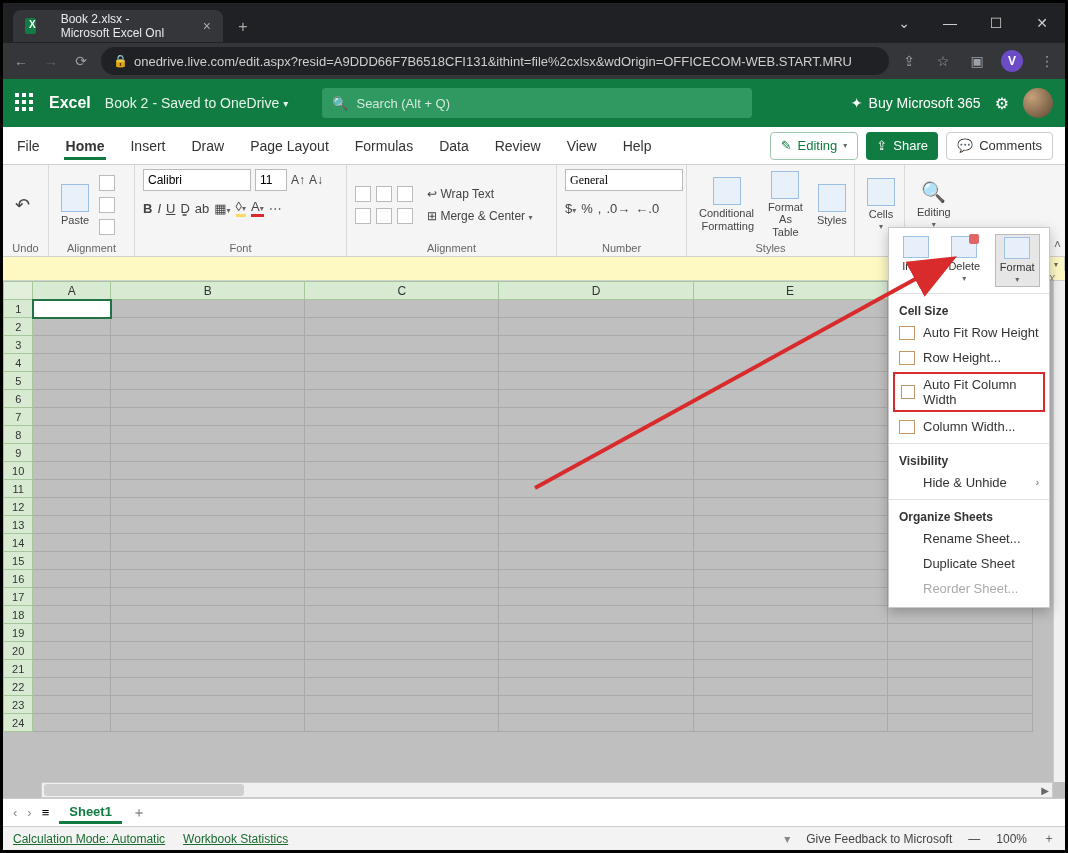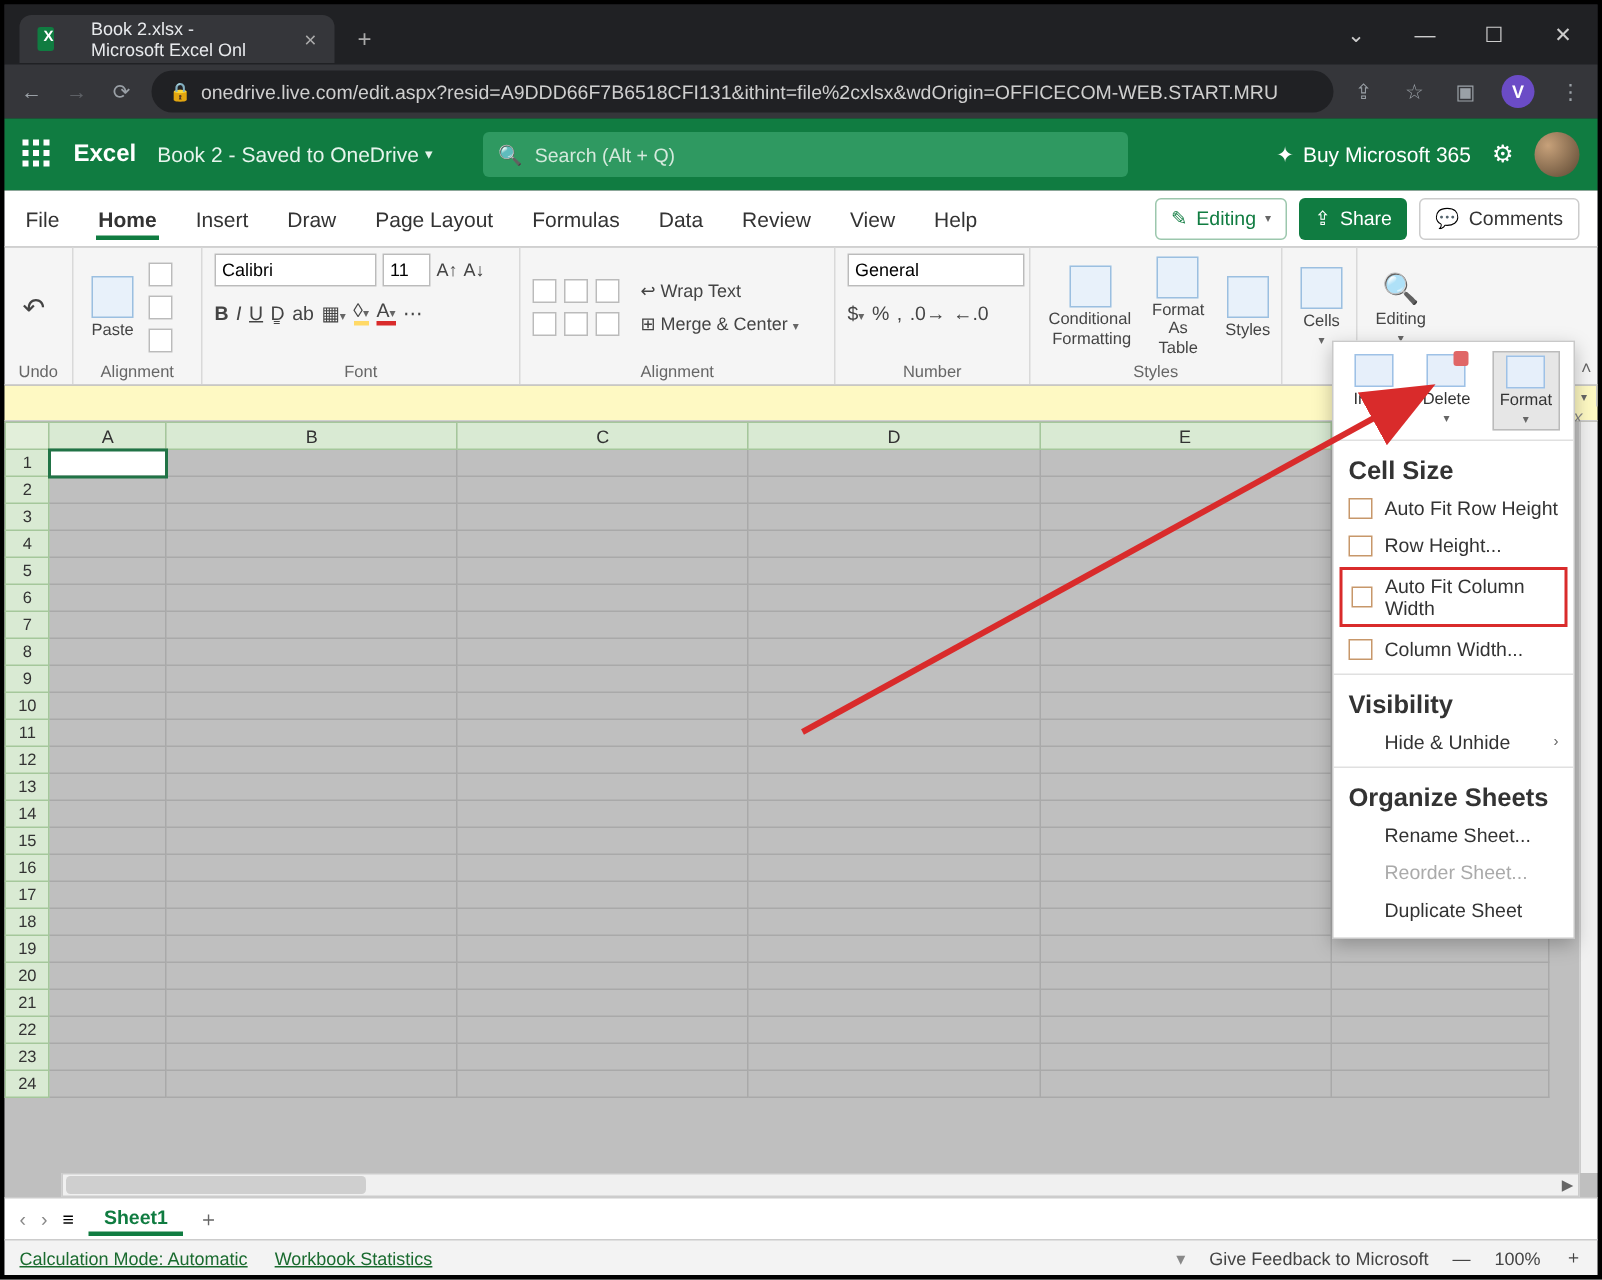--- a/index.html
+++ b/index.html
@@ -91,21 +91,21 @@
   .status .right { margin-left:auto; display:flex; gap:16px; align-items:center;}
 
   
   .popup { position:absolute; top:227px; right:18px; width:162px; background:#fff; border:1px solid #c9c9c9; box-shadow:0 4px 12px rgba(0,0,0,.25); font-size:13px; color:#333; z-index:50; padding-bottom:6px;}
   .popup .toprow { display:flex; justify-content:space-around; padding:6px 4px 2px 4px;}
   .popup .topbtn { display:flex; flex-direction:column; align-items:center; gap:2px; font-size:11px; padding:2px 4px;}
   .popup .topbtn .ic { width:26px; height:22px; border:1px solid #9ec1e6; background:#e6effa; position:relative;}
   .popup .topbtn.del .ic::after { content:""; position:absolute; right:-3px; top:-3px; width:10px; height:10px; background:#e06666; border-radius:2px;}
   .popup .topbtn.fmt { background:#e6e6e6; border:1px solid #bbb; }
   .popup hr { border:none; border-top:1px solid #e0e0e0; margin:4px 0;}
-  .popup .section { font-weight:600; padding:6px 10px 2px 10px; font-size:17px;}
+  .popup .section { font-weight:600; padding:6px 10px 2px 10px; font-size:12px;}
   .popup .item { display:flex; align-items:center; gap:8px; padding:5px 10px; cursor:pointer;}
   .popup .item .mi { width:16px; height:14px; border:1px solid #c7976a; background:#fff;}
   .popup .item.disabled { color:#aaa; }
   .popup .item .chev { margin-left:auto; font-size:10px; color:#666;}
   .popup .item.boxed { border:2px solid #d92b2b; margin:2px 4px; padding:3px 6px;}
 
   
   .redarrow { position:absolute; z-index:60; pointer-events:none; }
 
   .collapse-chev { position:absolute; right:4px; bottom:4px; color:#666; font-size:12px;}
@@ -267,21 +267,21 @@
         </div>
         <div style="display:flex;flex-direction:column;gap:8px;font-size:12px">
           <span>↩ <span>Wrap Text</span></span>
           <span>⊞ <span>Merge &amp; Center</span> <span class="tinychev">▾</span></span>
         </div>
       </div>
       <div class="label">Alignment</div>
     </div>
     <div class="group" style="width:130px">
       <div class="body" style="flex-direction:column;align-items:flex-start;gap:6px">
-        <input class="selbox" style="width: 118px;" value="General">
+        <input class="selbox" style="width: 118px; font-family: Liberation Serif, serif;" value="General">
         <div class="btns-row">
           <span>$<span class="tinychev">▾</span></span>
           <span>%</span>
           <span>,</span>
           <span>.0→</span>
           <span>←.0</span>
         </div>
       </div>
       <div class="label">Number</div>
     </div>
@@ -641,27 +641,27 @@
       <span style="width:16px"></span>
       <span>Hide &amp; Unhide</span>
       <span class="chev">›</span>
     </div>
   <hr>
   <div class="section">Organize Sheets</div>
   <div class="item">
       <span style="width:16px"></span>
       <span>Rename Sheet...</span>
     </div>
+  <div class="item">
+      <span style="width:16px"></span>
+      <span>Duplicate Sheet</span>
+    </div>
   <div class="item disabled">
       <span style="width:16px"></span>
       <span>Reorder Sheet...</span>
-    </div>
-  <div class="item">
-      <span style="width:16px"></span>
-      <span>Duplicate Sheet</span>
     </div>
 </div>
 
 <svg class="redarrow" style="left:530px; top:250px;" width="440" height="250">
   <defs>
       <marker id="ah" markerWidth="12" markerHeight="12" refX="10" refY="5" orient="auto">
         <path d="M0,0 L12,5 L0,10 z" fill="#d92b2b"></path>
       </marker>
     </defs>
   <line x1="5" y1="238" x2="420" y2="10" stroke="#d92b2b" stroke-width="4" marker-end="url(#ah)"></line>

